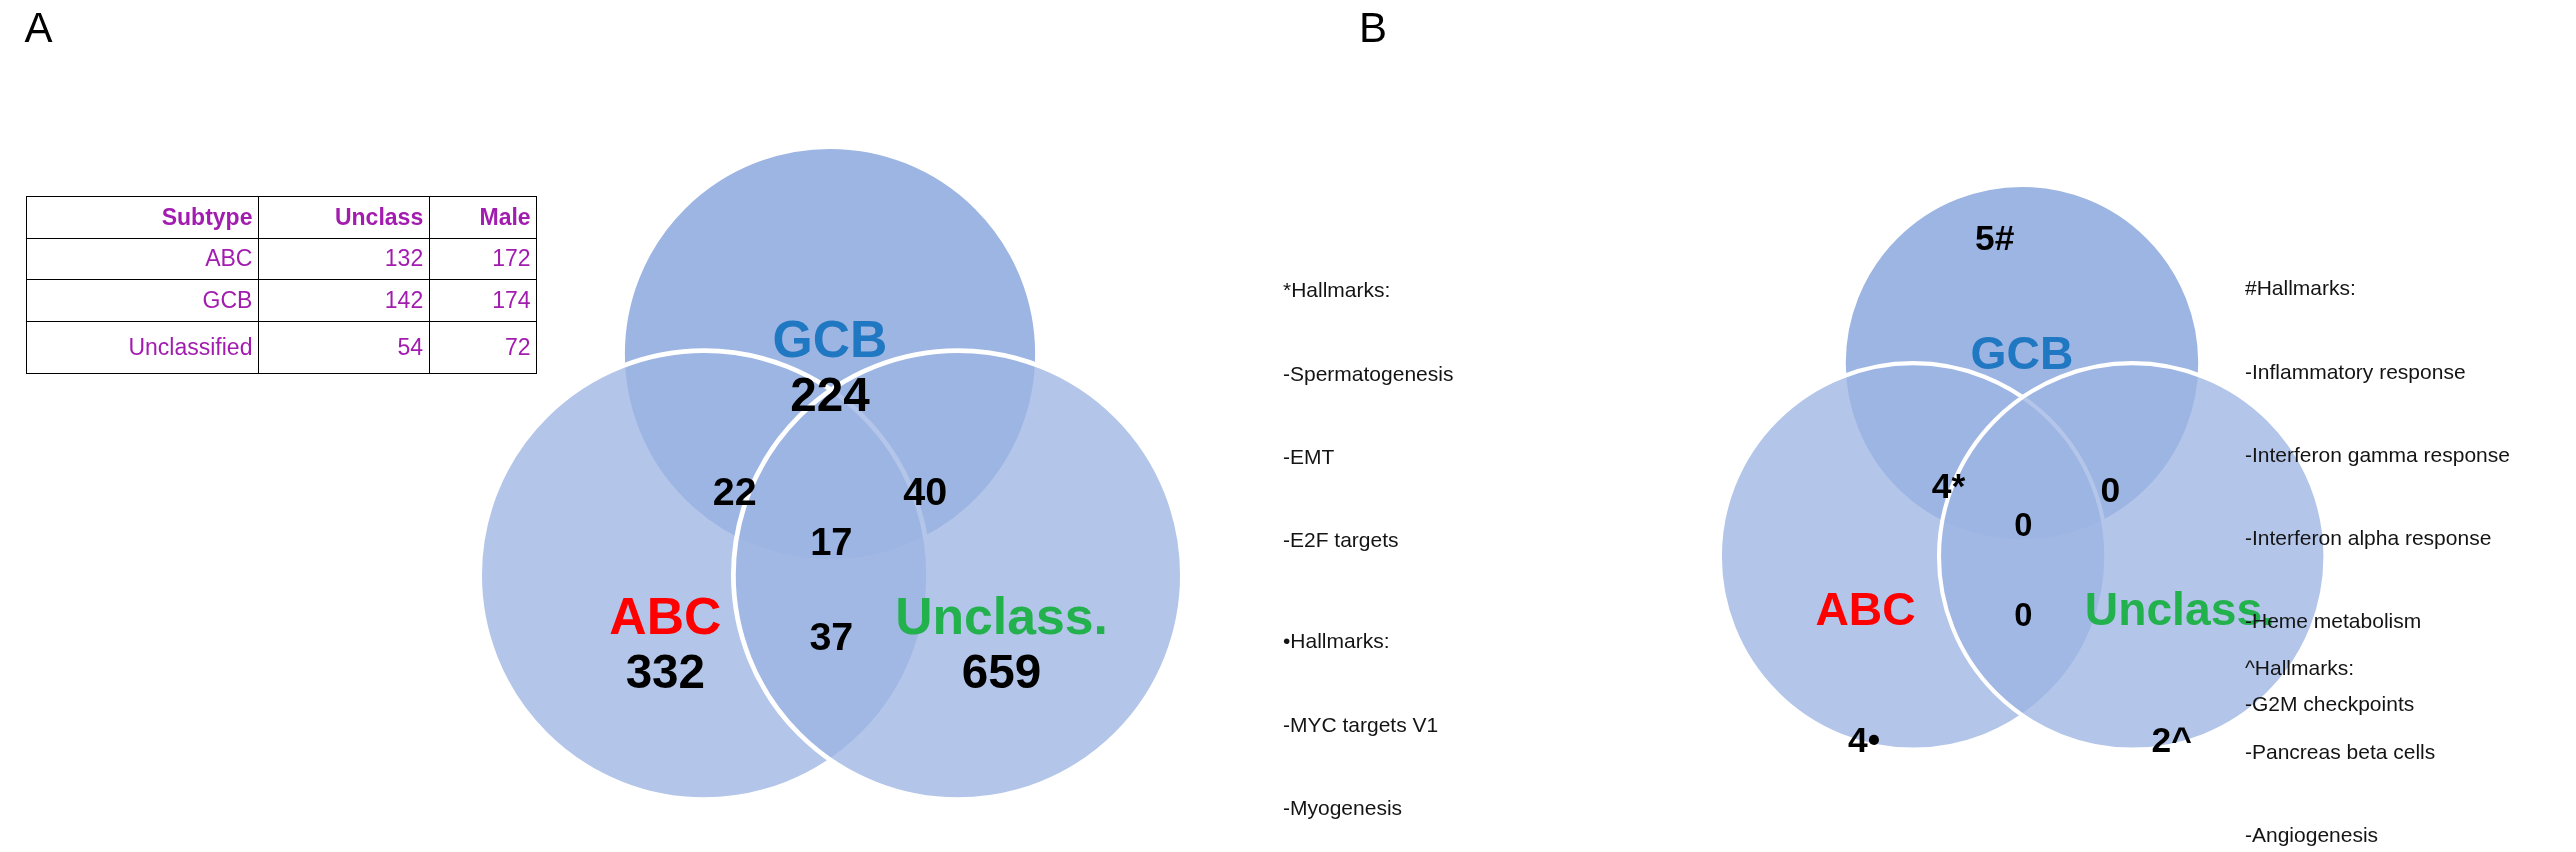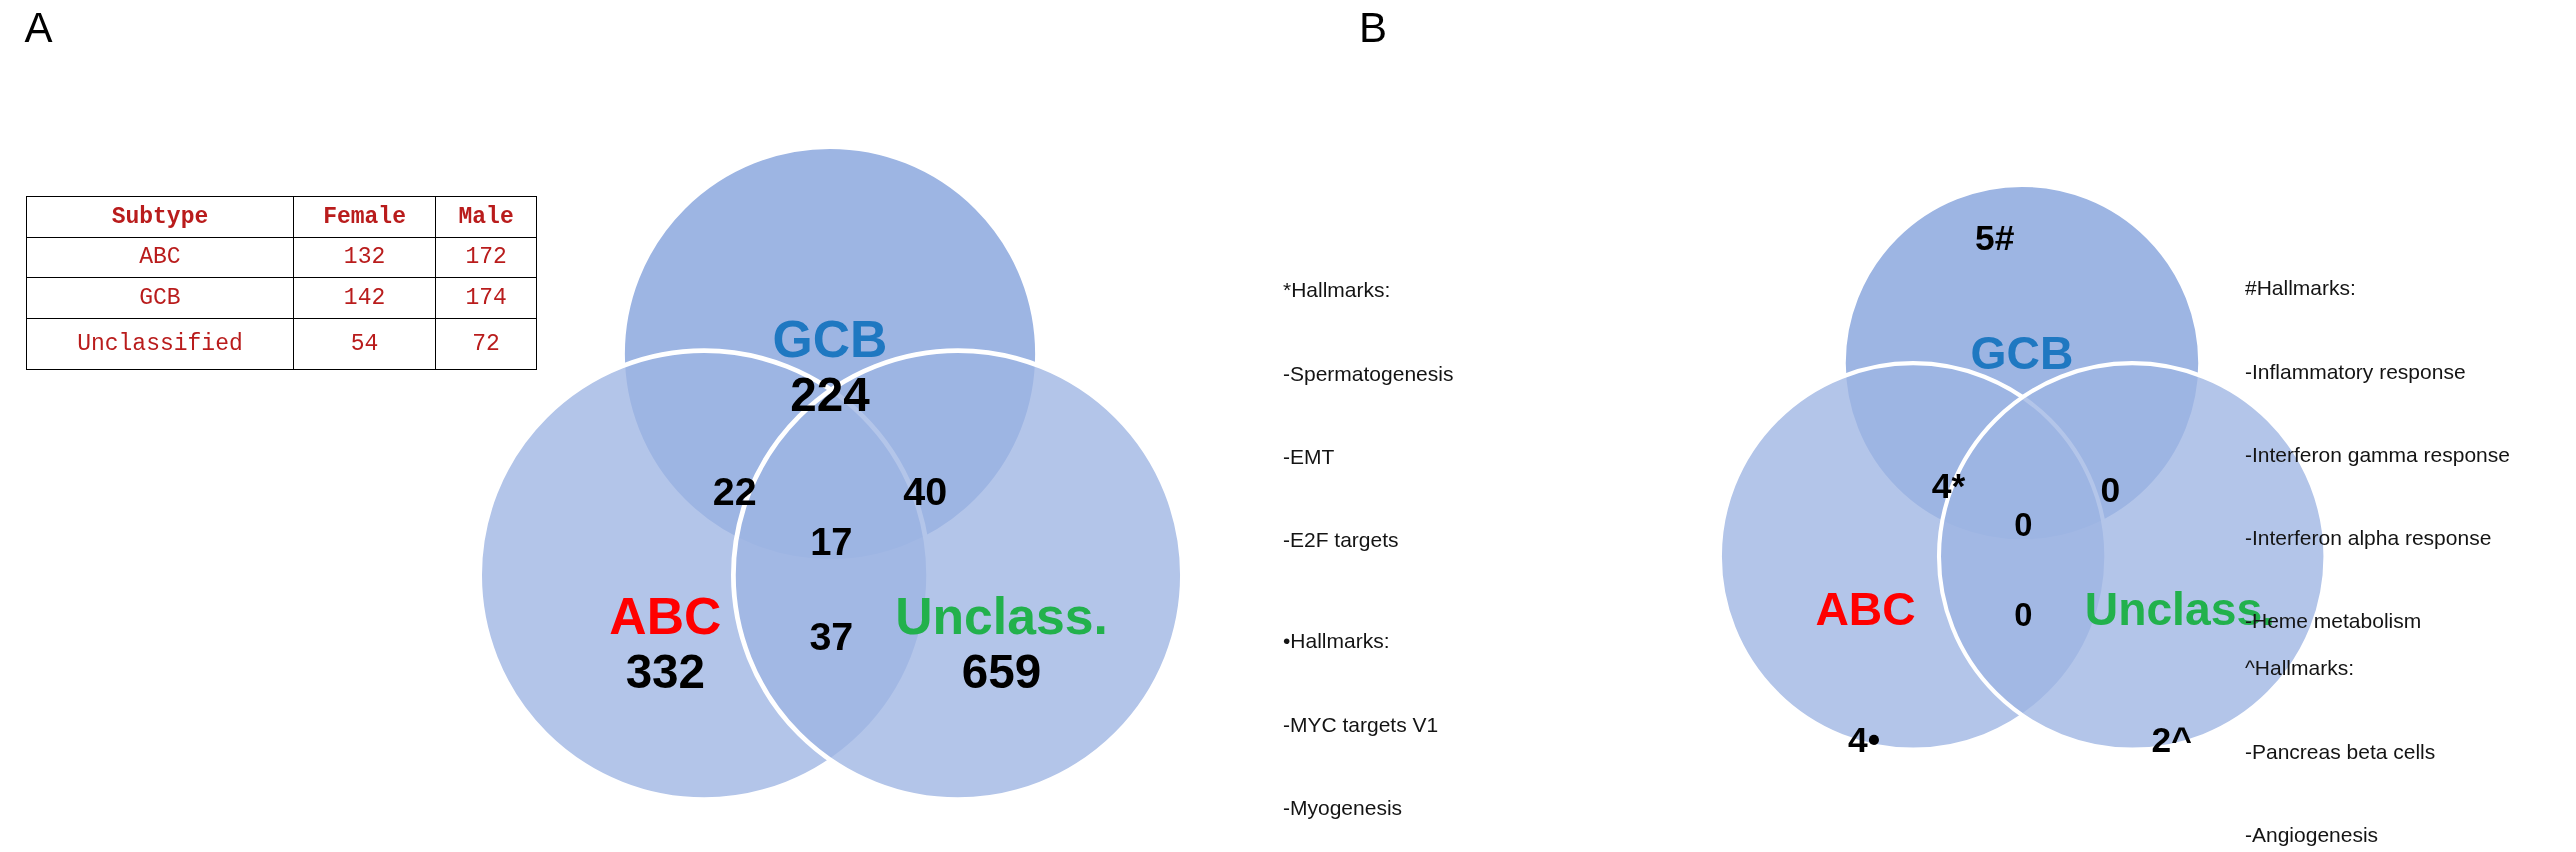--- a/index.html
+++ b/index.html
@@ -33,25 +33,25 @@
     width: 511px;
   }
   table.subtype-table {
     border-collapse: collapse;
     width: 100%;
     background: #ffffff;
   }
   table.subtype-table th,
   table.subtype-table td {
     border: 1.4px solid #000000;
-    text-align: center;
+    text-align: right;
     font-size: 23px;
-    color: #b91c1c;
+    color: #a21caf;
     padding: 6.8px 5.4px;
-    font-family: Liberation Mono, monospace;
+    font-family: Liberation Sans, sans-serif;
   }
   table.subtype-table th { font-weight: bold; }
   table.subtype-table td { font-weight: normal; }
   table.subtype-table tr.row-tall td { padding: 12.3px 5.4px; }
 
   
   .venn {
     position: absolute;
   }
   #venn-a { left: 449px; top: 136px; width: 762px; height: 717px; }
@@ -90,21 +90,21 @@
 <body>
 
 <div class="panel-letter" id="panel-letter-a">A</div>
 <div class="panel-letter" id="panel-letter-b">B</div>
 
 <div id="subtype-table-wrap">
   <table class="subtype-table">
     <thead>
       <tr>
         <th>Subtype</th>
-        <th>Female</th>
+        <th>Unclass</th>
         <th>Male</th>
       </tr>
     </thead>
     <tbody>
       <tr>
         <td>ABC</td>
         <td>132</td>
         <td>172</td>
       </tr>
       <tr>
@@ -175,20 +175,21 @@
   <span class="hm-item">-EMT</span>
   <span class="hm-item">-E2F targets</span>
 </div>
 
 <div class="hallmark-block" id="hallmarks-hash">
   <span class="hm-title">#Hallmarks:</span>
   <span class="hm-item">-Inflammatory response</span>
   <span class="hm-item">-Interferon gamma response</span>
   <span class="hm-item">-Interferon alpha response</span>
   <span class="hm-item">-Heme metabolism</span>
+  <span class="hm-item">-G2M checkpoints</span>
 </div>
 
 <div class="hallmark-block" id="hallmarks-bullet">
   <span class="hm-title">•Hallmarks:</span>
   <span class="hm-item">-MYC targets V1</span>
   <span class="hm-item">-Myogenesis</span>
   
   
 </div>
 

